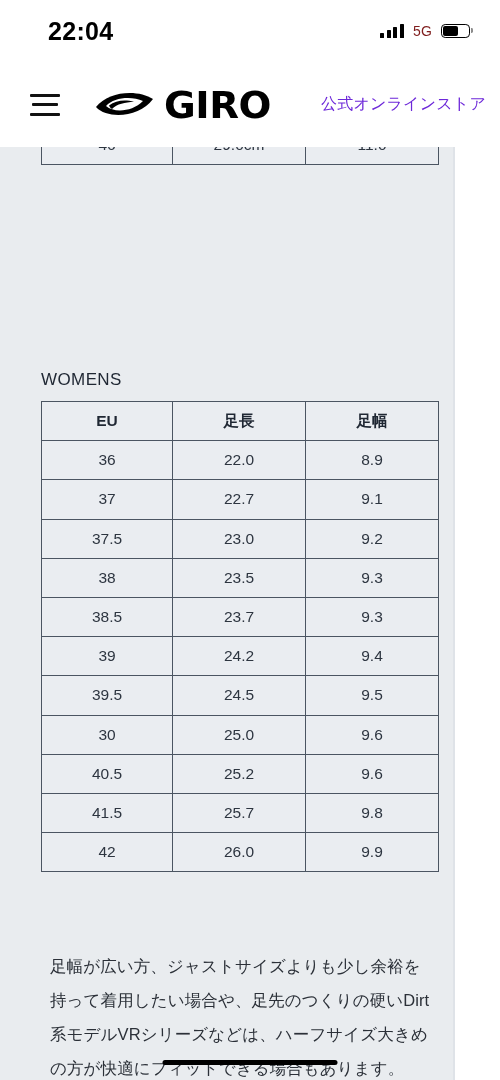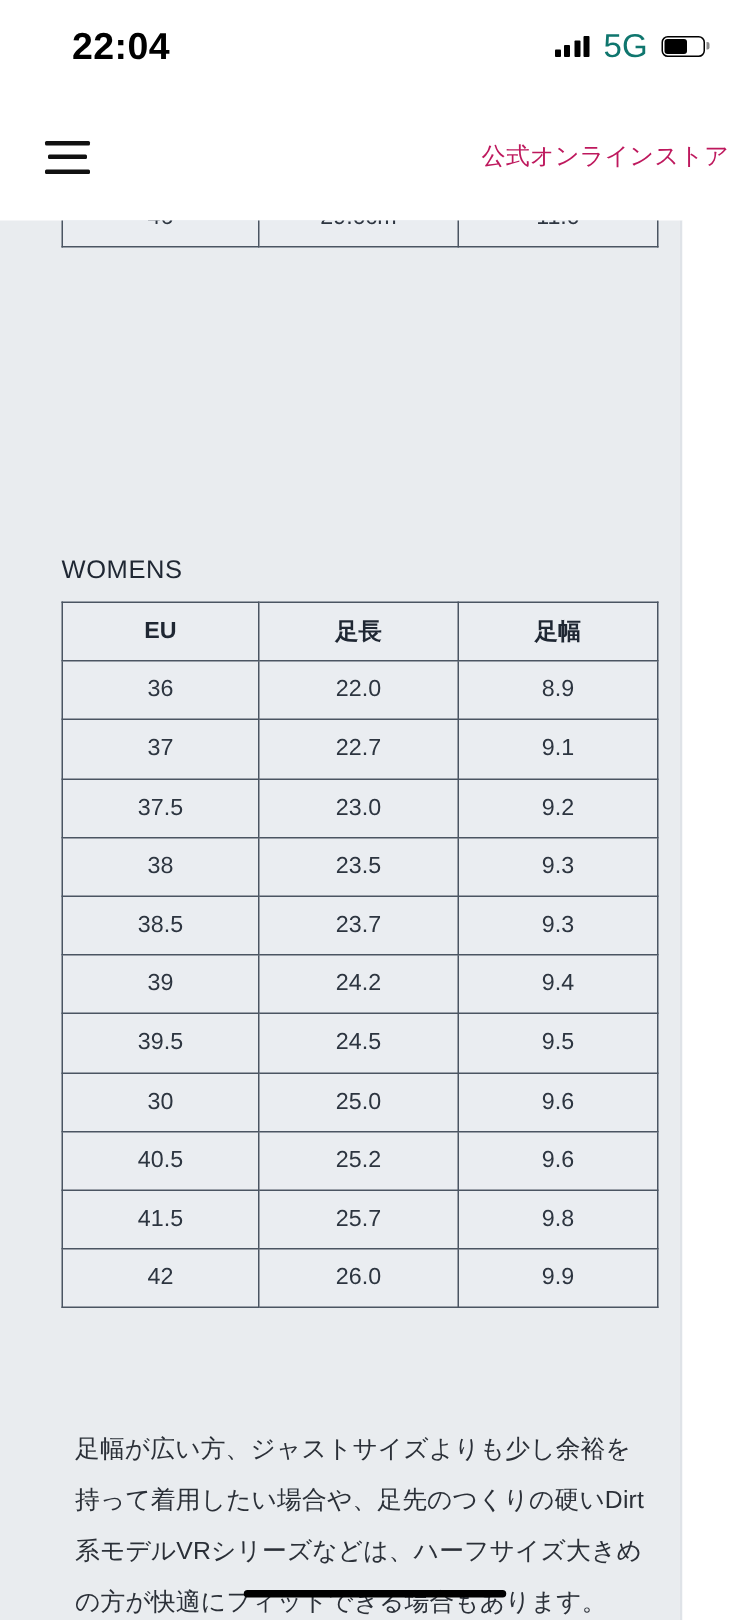--- a/index.html
+++ b/index.html
@@ -28,21 +28,21 @@
     font-size:25px; font-weight:bold; color:#000;
     letter-spacing:0.3px; line-height:1;
   }
   .status-right { display:flex; align-items:center; gap:9px; }
   .signal { display:flex; align-items:flex-end; gap:2.5px; height:14px; }
   .signal i { display:block; width:4px; background:#000; border-radius:0.6px; }
   .signal i:nth-child(1){ height:5px; }
   .signal i:nth-child(2){ height:8px; }
   .signal i:nth-child(3){ height:11px; }
   .signal i:nth-child(4){ height:14px; }
-  .net-label { font-size:22px; font-weight:500; color:#0f766e; letter-spacing:0.2px; }
+  .net-label { font-size:14px; font-weight:500; color:#7f1d1d; letter-spacing:0.2px; }
   .battery { position:relative; width:29px; height:14.5px; }
   .battery .shell {
     position:absolute; inset:0; border:1.6px solid #000;
     border-radius:4.2px; opacity:1;
   }
   .battery .fill {
     position:absolute; top:2.4px; left:2.4px; bottom:2.4px;
     width:15px; background:#000; border-radius:2px;
   }
   .battery .nub {
@@ -71,21 +71,21 @@
   }
   .brand svg { display:block; }
   .wordmark {
     font-family:"DejaVu Sans", sans-serif;
     font-size:38px; font-weight:bold; color:#000;
     letter-spacing:-0.5px; line-height:1;
     transform:scaleX(1.02);
   }
   .store-link {
     margin-left:auto; margin-right:14px;
-    font-size:16px; color:#be185d; letter-spacing:0.2px;
+    font-size:16px; color:#6d28d9; letter-spacing:0.2px;
     white-space:nowrap; cursor:pointer;
   }
 
   
   .content {
     position:absolute; top:147px; left:0; width:453px; bottom:0;
     background:#e9ecef;
     overflow:hidden;
   }
   .content-edge {
@@ -172,20 +172,30 @@
       </span>
     </div>
   </div>
 
   <div class="siteheader">
     <div class="hamburger">
       <span></span>
         <span></span>
         <span></span>
     </div>
+    <div class="brand">
+      <span>
+        <svg width="62" height="34" viewBox="0 0 62 34" aria-hidden="true">
+          <path d="M2 19 C14 3, 44 1, 59 11 C46 29, 14 32, 2 19 Z" fill="#000"></path>
+          <path d="M12 18 C20 9, 38 8, 49 13 C38 24, 20 25, 12 18 Z" fill="#fff"></path>
+          <path d="M15 17.5 C22 12, 32 11.5, 40 14 C31 14, 23 16, 18 21 C16.5 20.2, 15.6 19, 15 17.5 Z" fill="#000"></path>
+        </svg>
+      </span>
+      <span class="wordmark">GIRO</span>
+    </div>
     <div class="store-link">公式オンラインストア</div>
   </div>
 
   <div class="content">
 
     <div class="table-cut">
       <table class="sizetable">
         <colgroup>
             <col class="c1">
             <col class="c2">

